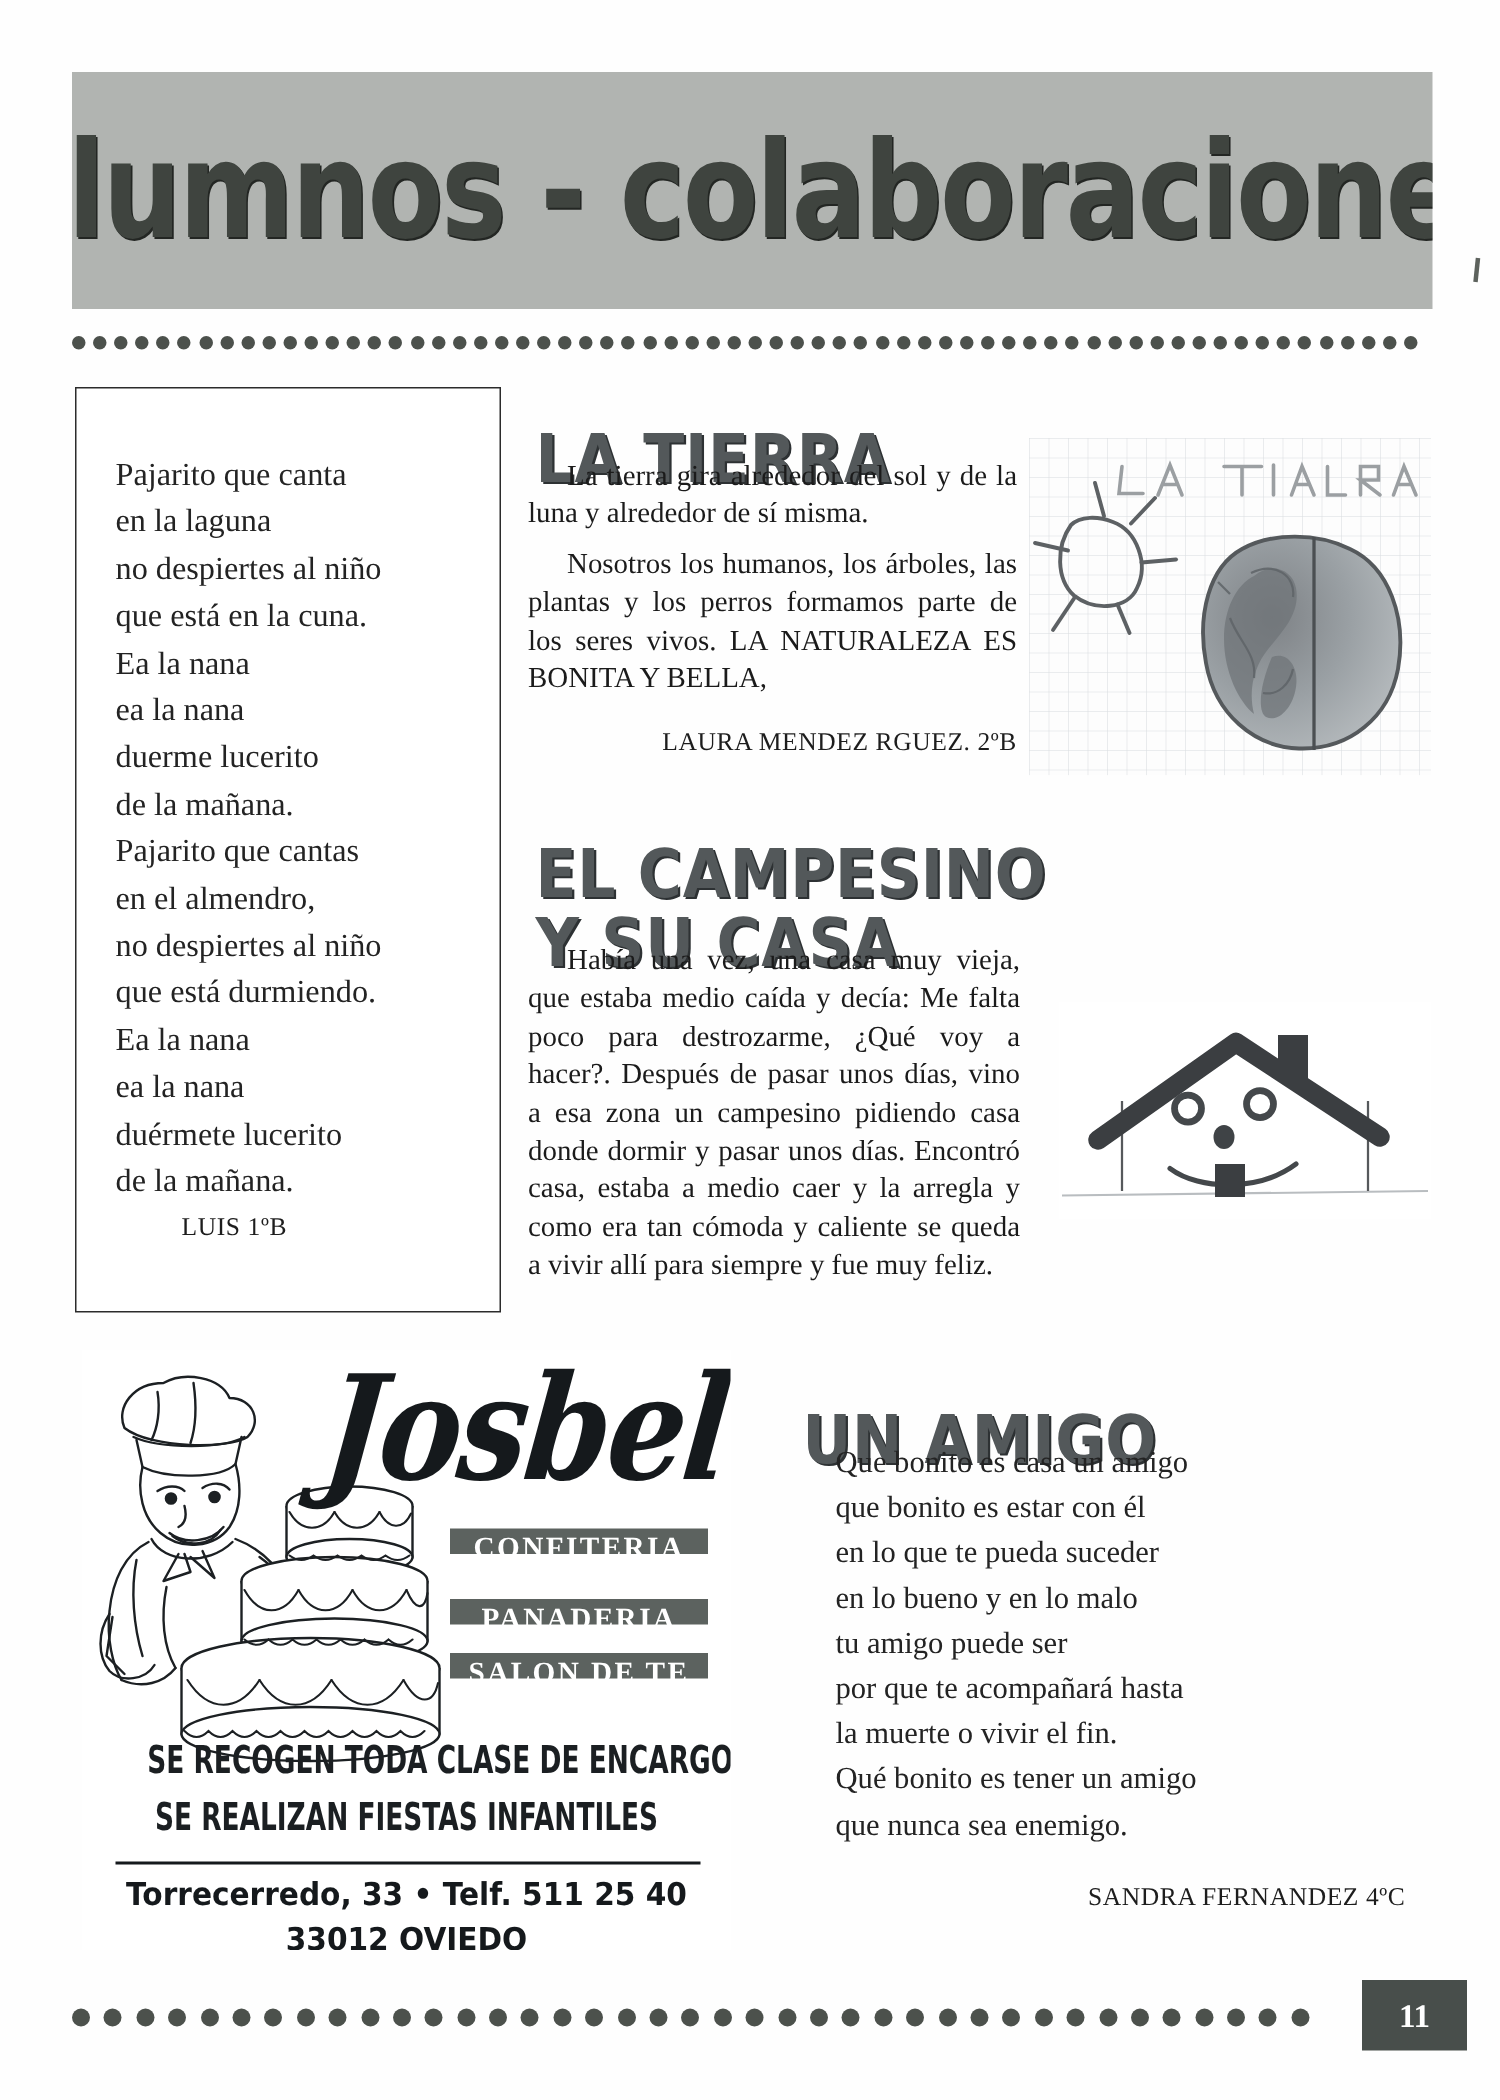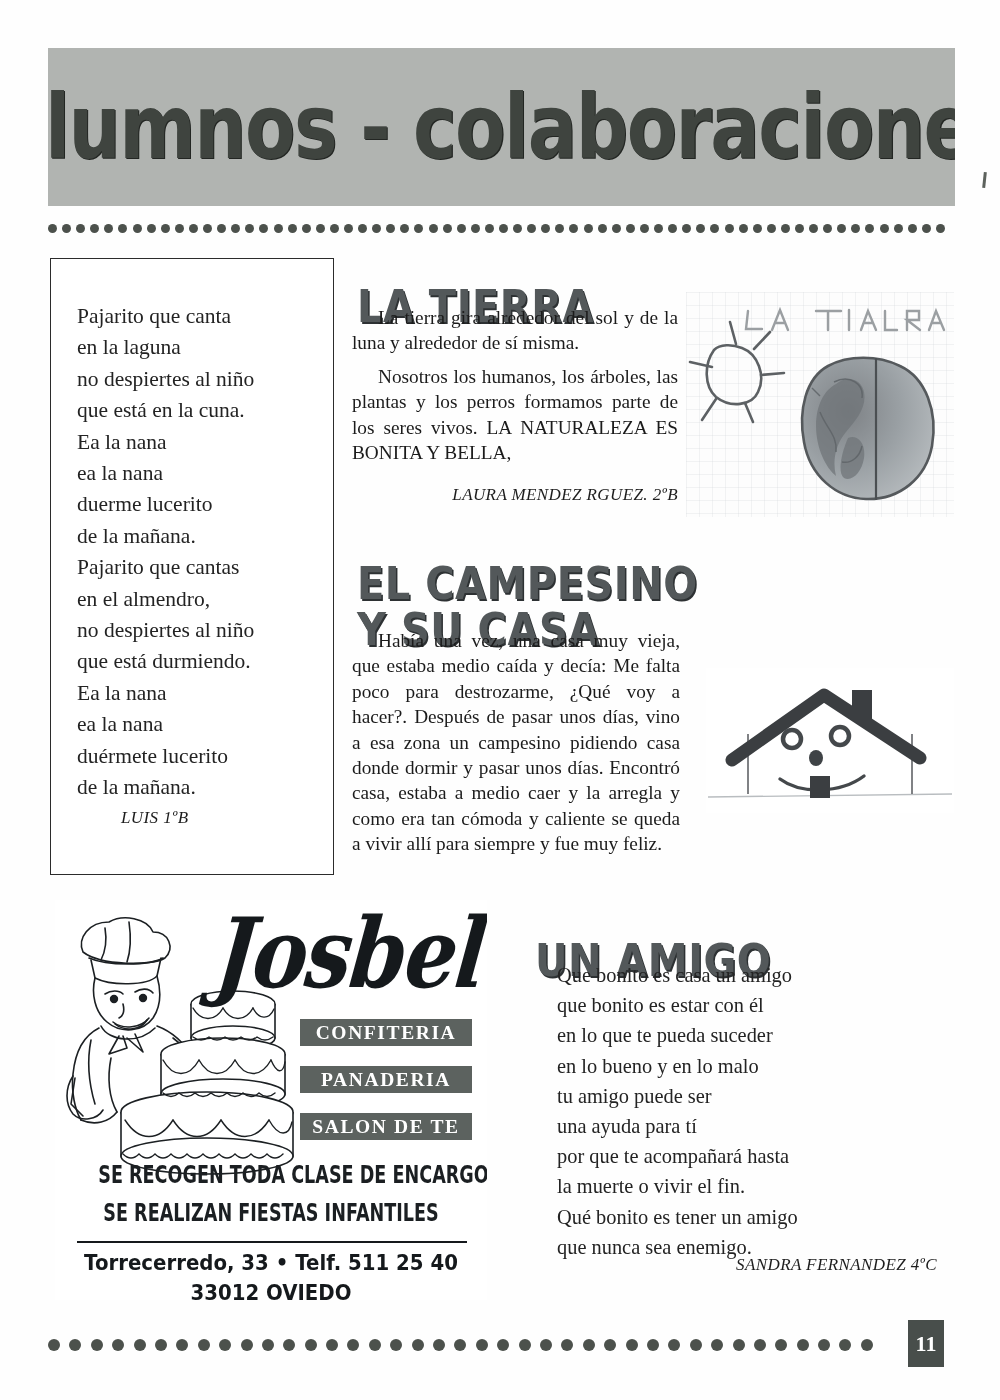--- a/index.html
+++ b/index.html
@@ -76,21 +76,20 @@
     background: #fff;
     padding: 42px 18px 16px 26px;
   }
   .poem-line {
     font-size: 21.5px;
     line-height: 31.4px;
     color: #232323;
     white-space: pre;
   }
   .byline {
-    font-style: italic;
     font-size: 17px;
     letter-spacing: .4px;
     color: #1d1d1d;
     white-space: pre;
   }
   #poem-box .byline {
     margin-top: 4px;
     margin-left: 44px;
   }
 
@@ -197,27 +196,27 @@
   .ad-tag {
     position: absolute;
     background: #5c625f;
     color: #ffffff;
     font-family: "Liberation Serif", serif;
     font-weight: bold;
     font-size: 19.5px;
     letter-spacing: 1.6px;
     text-align: center;
     line-height: 27px;
-    height: 27px;
+    height: 17px;
     width: 172px;
     left: 245px;
   }
   #ad-tag-1 { top: 119px; }
   #ad-tag-2 { top: 166px; }
-  #ad-tag-3 { top: 213px; }
+  #ad-tag-3 { top: 202px; }
   .ad-claim {
     position: absolute;
     left: 0; width: 432px;
     text-align: center;
     font-family: "DejaVu Sans", sans-serif;
     font-weight: bold;
     font-size: 22px;
     color: #1b1f22;
     transform: scaleX(0.80) scaleY(1.16);
     transform-origin: center top;
@@ -244,21 +243,21 @@
     transform-origin: center top;
     white-space: nowrap;
   }
   #ad-addr-1 { top: 351px; }
   #ad-addr-2 { top: 381px; }
 
   
   #pagenum {
     position: absolute;
     left: 908px; top: 1320px;
-    width: 36px; height: 47px;
+    width: 70px; height: 47px;
     background: #484e4b;
     color: #ffffff;
     font-family: "Liberation Serif", serif;
     font-weight: bold;
     font-size: 22px;
     display: flex; align-items: center; justify-content: center;
   }
 </style>
 </head>
 <body>
@@ -450,21 +449,20 @@
     </svg>
   </div>
 
   <h2 class="heading" id="amigo-heading">UN AMIGO</h2>
   <div id="amigo-body">
       <div class="poem-line">Que bonito es casa un amigo</div>
       <div class="poem-line">que bonito es estar con él</div>
       <div class="poem-line">en lo que te pueda suceder</div>
       <div class="poem-line">en lo bueno y en lo malo</div>
       <div class="poem-line">tu amigo puede ser</div>
-      <div class="poem-line">una ayuda para tí</div>
       <div class="poem-line">por que te acompañará hasta</div>
       <div class="poem-line">la muerte o vivir el fin.</div>
       <div class="poem-line">Qué bonito es tener un amigo</div>
       <div class="poem-line">que nunca sea enemigo.</div>
     </div>
   <div class="byline" id="amigo-byline">SANDRA FERNANDEZ 4ºC</div>
 
   <div id="ad">
 
     <svg width="250" height="270" viewBox="0 0 250 270" style="position:absolute;left:6px;top:8px;">

